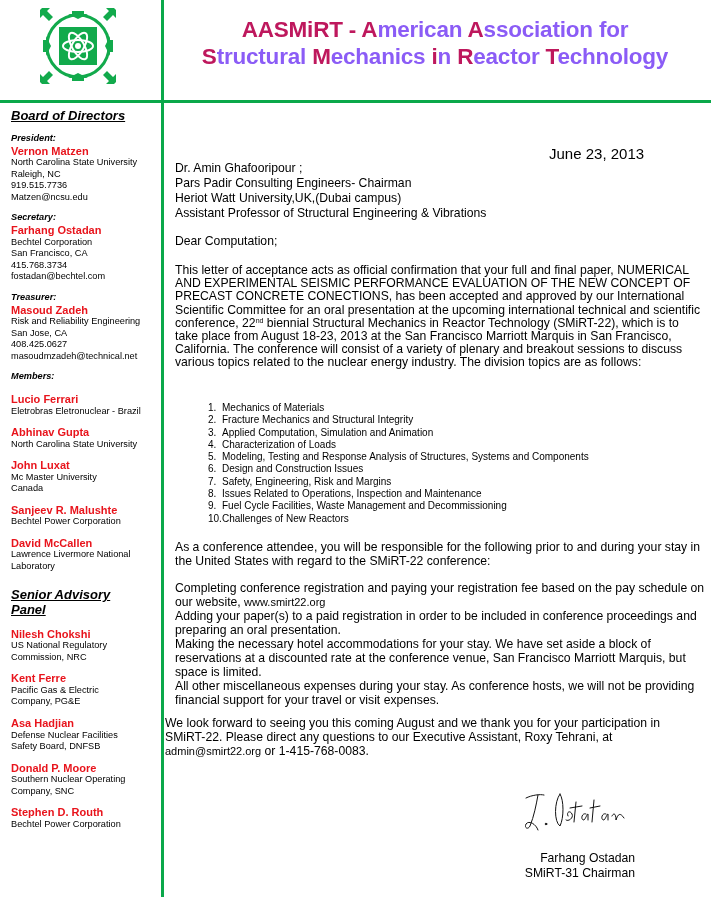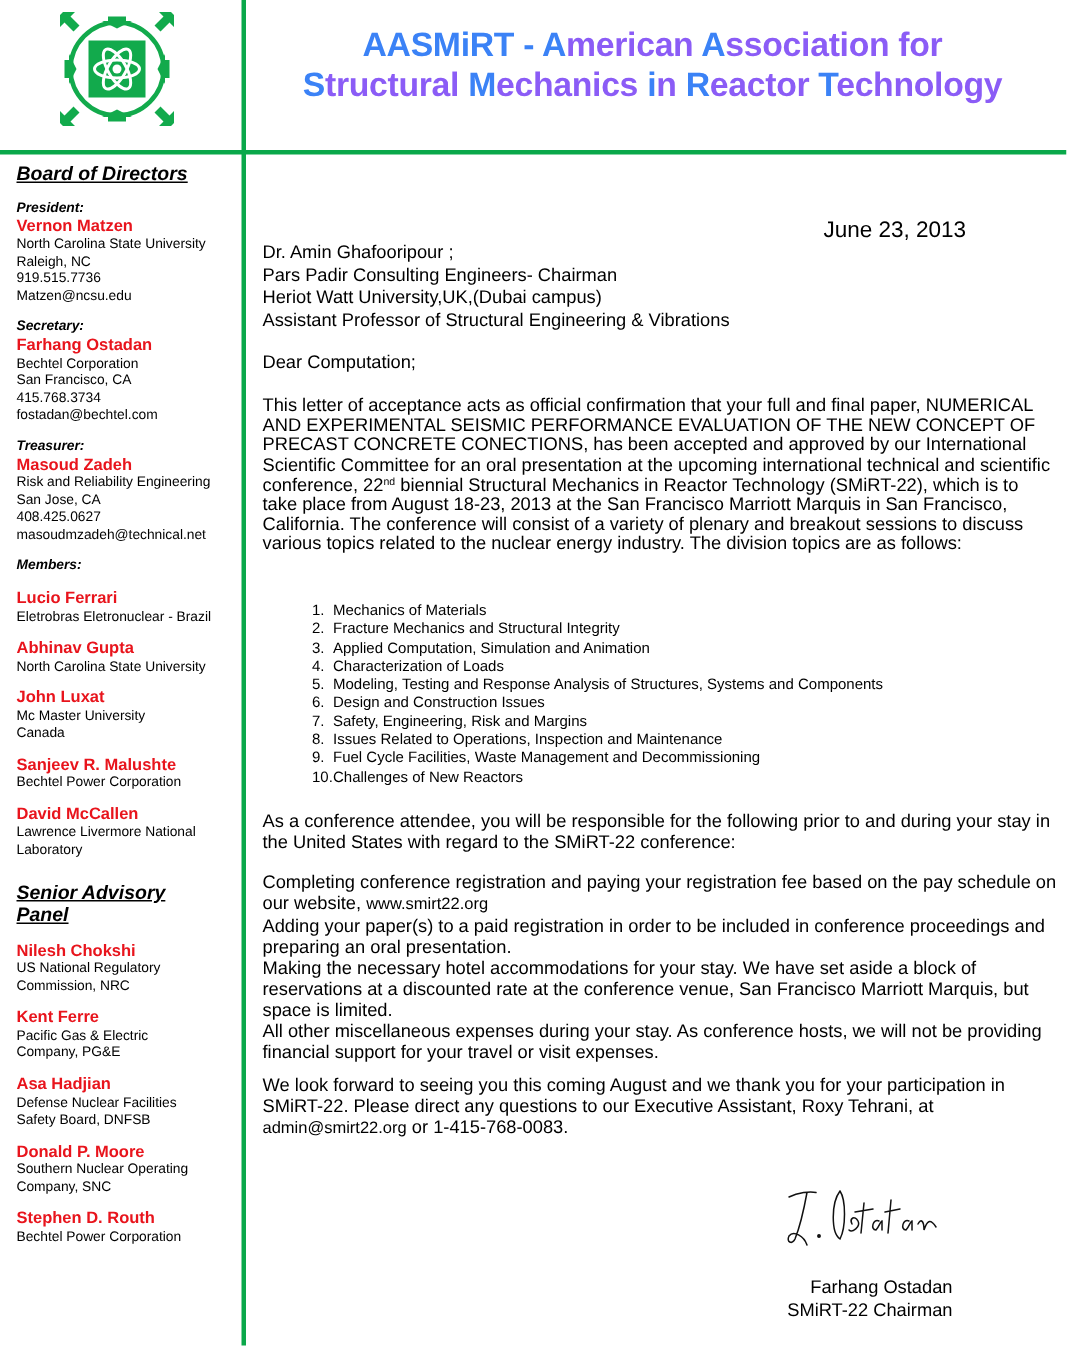--- a/index.html
+++ b/index.html
@@ -6,40 +6,40 @@
   html, body { width: 711px; height: 899px; background: #ffffff; overflow: hidden; }
   body { position: relative; font-family: "Liberation Sans", sans-serif; color: #000; }
 
   .vline { position: absolute; left: 161px; top: 0; width: 3px; height: 897px; background: #0aa84a; }
   .hline { position: absolute; left: 0; top: 100px; width: 711px; height: 3px; background: #0aa84a; }
 
   .logo { position: absolute; left: 36px; top: 4px; width: 84px; height: 84px; }
 
   .title { position: absolute; left: 170px; top: 16px; width: 530px; text-align: center; font-weight: bold; font-size: 22.5px; line-height: 27px; letter-spacing: -0.2px; }
   .title .g { color: #8b5cf6; }
-  .title .k { color: #3b82f6; }
+  .title .k { color: #be185d; }
 
   .sidebar { position: absolute; left: 11px; top: 108px; width: 148px; font-size: 9.2px; line-height: 11.6px; }
   .side-head { font-weight: bold; font-style: italic; text-decoration: underline; font-size: 13px; line-height: 16px; margin-bottom: 9px; }
   .role { font-weight: bold; font-style: italic; font-size: 9.2px; margin-top: 0; }
   .pname { color: #e8141c; font-weight: bold; font-size: 11px; line-height: 12.5px; }
   .block { margin-bottom: 9px; }
   .line { white-space: nowrap; }
   .date { position: absolute; left: 549px; top: 145px; font-size: 15px; }
   .addr { position: absolute; left: 175px; top: 161px; font-size: 12.2px; line-height: 15px; }
   .greet { position: absolute; left: 175px; top: 234px; font-size: 12.2px; }
   .para1 { position: absolute; left: 175px; top: 264px; width: 530px; font-size: 12.2px; line-height: 13.2px; }
   .para1 sup { font-size: 7px; vertical-align: 4px; line-height: 0; }
   .topics { position: absolute; left: 208px; top: 402px; font-size: 10px; line-height: 12.3px; list-style: none; }
   .topics li { white-space: nowrap; }
   .topics .num { display: inline-block; width: 14px; }
   .para2 { position: absolute; left: 175px; top: 540px; width: 530px; font-size: 12.2px; line-height: 14px; }
   .resp { position: absolute; left: 175px; top: 581px; width: 535px; font-size: 12.2px; line-height: 14px; }
   .resp .url { font-size: 11px; }
-  .para3 { position: absolute; left: 175px; top: 716px; width: 535px; font-size: 12.2px; line-height: 14px; }
+  .para3 { position: absolute; left: 165px; top: 716px; width: 535px; font-size: 12.2px; line-height: 14px; }
   .para3 .mail { font-size: 11px; }
 
   .signature { position: absolute; left: 520px; top: 788px; width: 120px; height: 50px; }
   .signer { position: absolute; left: 515px; top: 851px; width: 120px; text-align: right; font-size: 12.2px; line-height: 14.5px; }
 </style>
 </head>
 <body>
 
 <div class="vline"></div>
 <div class="hline"></div>
@@ -206,14 +206,14 @@
     <path d="M56,14 L54,34 M50,20 L62,18"></path>
     <path d="M66,26 C62,24 60,32 64,32 C66,30 67,26 68,26 L68,32"></path>
     <path d="M74,12 L72,34 M70,20 L80,18"></path>
     <path d="M86,26 C82,24 80,32 84,32 C86,30 87,26 88,26 L88,32"></path>
     <path d="M92,28 C94,24 96,26 96,32 C98,26 100,24 104,30"></path>
   </g>
 </svg>
 
 <div class="signer">
   <div>Farhang Ostadan</div>
-  <div>SMiRT-22 Chairman</div>
+  <div>SMiRT-31 Chairman</div>
 </div>
 
 </body></html>

